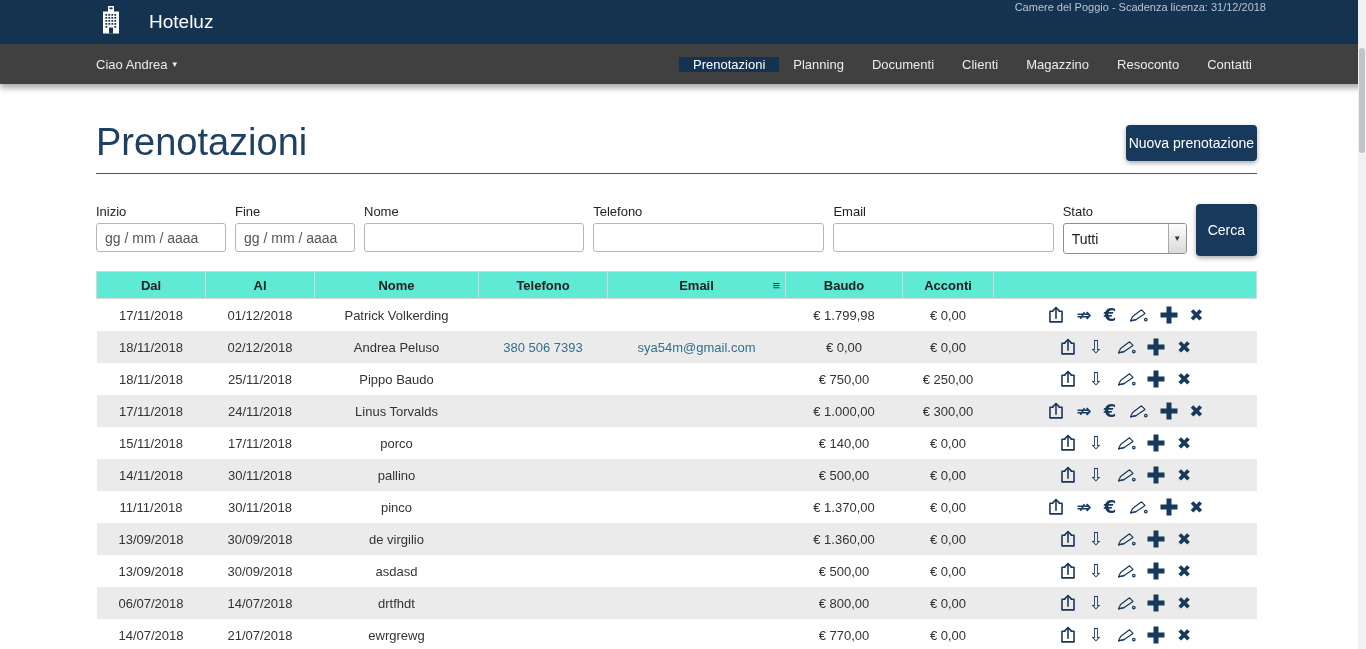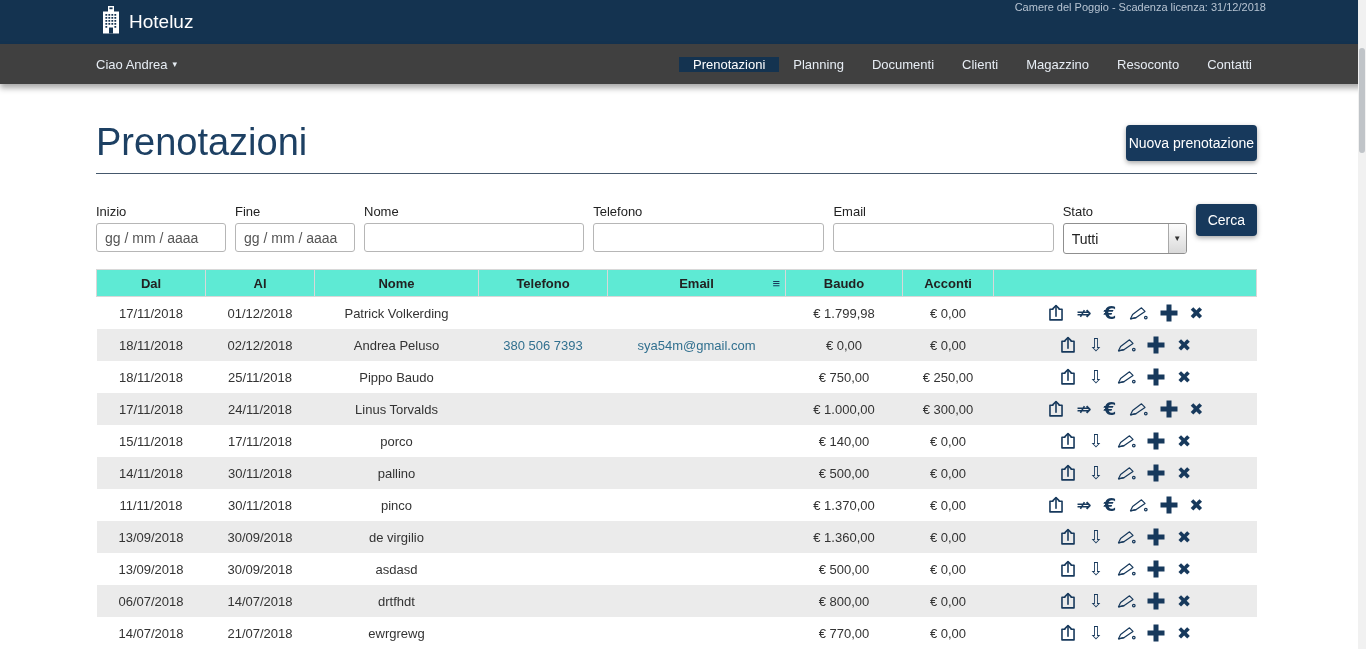--- a/index.html
+++ b/index.html
@@ -2,21 +2,21 @@
 <html><head>
 <meta charset="utf-8">
 <style>
   html,body{margin:0;padding:0;}
   body{
     width:1366px;height:649px;overflow:hidden;background:#fff;
     font-family:"Liberation Sans",sans-serif;position:relative;
   }
   
   .topbar{height:44px;background:#143350;position:relative;display:flex;align-items:center;}
-  .brand{margin-left:100px;display:flex;align-items:center;gap:7px;color:#fff;font-size:19px;cursor:pointer;}
+  .brand{margin-left:100px;display:flex;align-items:center;gap:27px;color:#fff;font-size:19px;cursor:pointer;}
   .license{position:absolute;top:1px;right:100px;color:#b7c4d2;font-size:11px;}
   
   .navbar{height:40px;background:#404040;display:flex;align-items:center;position:relative;z-index:3;
           box-shadow:0 4px 6px rgba(0,0,0,.35);}
   .greeting{margin-left:96px;display:flex;align-items:center;gap:5px;color:#e7edf4;font-size:13px;cursor:pointer;}
   .greeting .caret{font-size:9px;}
   .nav-items{margin-left:auto;margin-right:100px;display:flex;}
   .nav-item{display:flex;align-items:center;padding:0 14px;color:#e7edf4;font-size:13px;cursor:pointer;white-space:nowrap;}
   .nav-item.active{background:#143350;color:#fff;}
   
@@ -34,21 +34,21 @@
   .ffield input{height:27px;border:1px solid #b6b6b6;border-radius:3px;padding:0 8px;
                 font-size:14px;color:#333;font-family:"Liberation Sans",sans-serif;outline:none;}
   .ffield input::placeholder{color:#555;}
   .w-inizio{width:130px;} .w-fine{width:120px;} .w-nome{width:202px;}
   .w-telefono{width:206px;} .w-email{width:192px;} .w-stato{width:124px;}
   .select{height:29px;border:1px solid #8f8f8f;border-radius:3px;background:#fff;display:flex;
           align-items:center;justify-content:space-between;padding-left:8px;font-size:14px;color:#222;cursor:pointer;gap:19px;}
   .select-arrow{width:17px;align-self:stretch;background:linear-gradient(#fdfdfd,#d9d9d9);
                 border-left:1px solid #a9a9a9;display:flex;align-items:center;justify-content:center;
                 font-size:8px;color:#333;border-radius:0 2px 2px 0;}
-  .btn-cerca{font-size:14px;height:32px;padding:0 12px;}
+  .btn-cerca{font-size:14px;height:52px;padding:0 12px;}
   
   table{width:100%;border-collapse:collapse;table-layout:fixed;margin-top:15px;font-size:13px;}
   thead th{background:#5eead4;border:1px solid #d8d8d8;font-weight:700;color:#222;height:24px;
            text-align:center;position:relative;font-size:13px;}
   tbody td{height:30px;text-align:center;color:#333;overflow:hidden;white-space:nowrap;}
   tbody tr:nth-child(even){background:#ebebeb;}
   .c-telefono,.c-email{color:#31708f;cursor:pointer;}
   .hmenu{position:absolute;right:5px;top:50%;transform:translateY(-50%);font-size:13px;
          font-weight:700;color:#17395c;cursor:pointer;line-height:1;}
   

